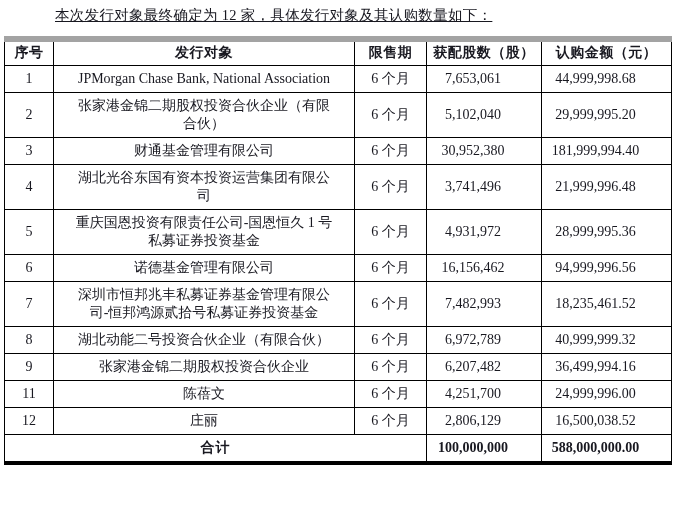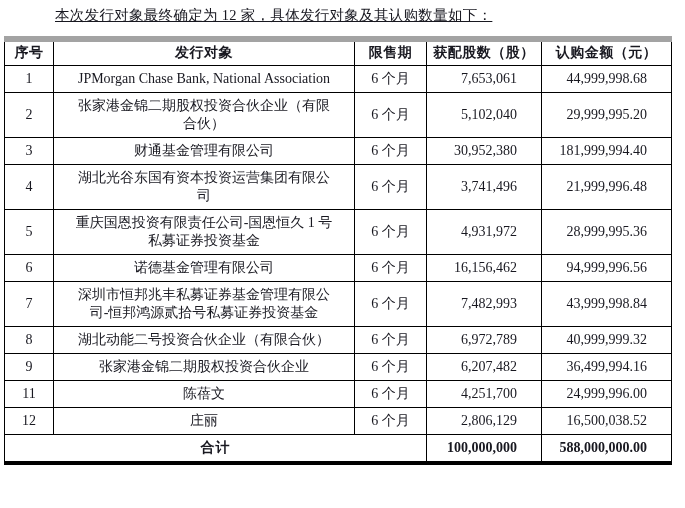--- a/index.html
+++ b/index.html
@@ -24,21 +24,21 @@
   }
   .alloc th, .alloc td {
     border:1px solid #000;
     font-size:14px; line-height:18px;
     padding:4px 2px;
     text-align:center; vertical-align:middle;
     overflow:hidden;
   }
   .alloc thead th { font-weight:bold; height:26px; padding:2px; letter-spacing:0.5px; }
   .alloc td.c-name { padding:4px 20px; }
-  .alloc td.c-shares, .alloc td.c-amount { text-align:right; padding-right:24px; }
+  .alloc td.c-shares, .alloc td.c-amount { padding-right:24px; }
   .alloc tfoot td { font-weight:bold; height:26px; }
   .alloc tfoot td.t-label { text-align:center; letter-spacing:1px; }
 </style>
 </head>
 <body>
 
 <div class="page">
 
   <div class="doc-title">本次发行对象最终确定为 12 家，具体发行对象及其认购数量如下：</div>
 
@@ -100,21 +100,21 @@
           <td class="c-name">诺德基金管理有限公司</td>
           <td class="c-period">6 个月</td>
           <td class="c-shares">16,156,462</td>
           <td class="c-amount">94,999,996.56</td>
         </tr>
         <tr>
           <td class="c-no">7</td>
           <td class="c-name">深圳市恒邦兆丰私募证券基金管理有限公司-恒邦鸿源贰拾号私募证券投资基金</td>
           <td class="c-period">6 个月</td>
           <td class="c-shares">7,482,993</td>
-          <td class="c-amount">43,999,998.84</td>
+          <td class="c-amount">18,235,461.52</td>
         </tr>
         <tr>
           <td class="c-no">8</td>
           <td class="c-name">湖北动能二号投资合伙企业（有限合伙）</td>
           <td class="c-period">6 个月</td>
           <td class="c-shares">6,972,789</td>
           <td class="c-amount">40,999,999.32</td>
         </tr>
         <tr>
           <td class="c-no">9</td>

